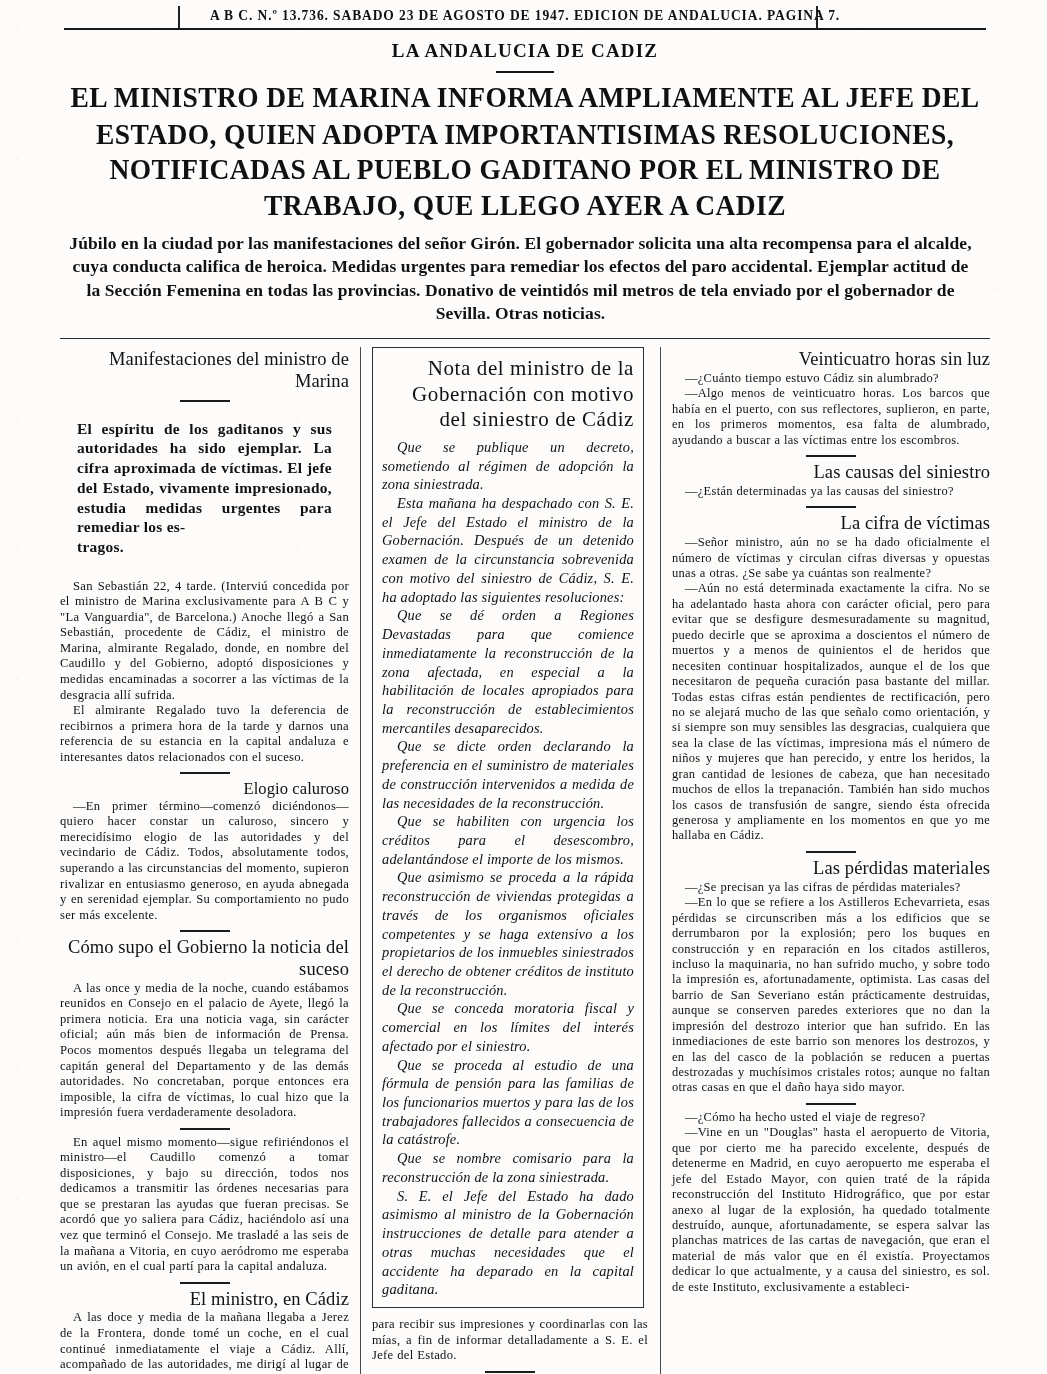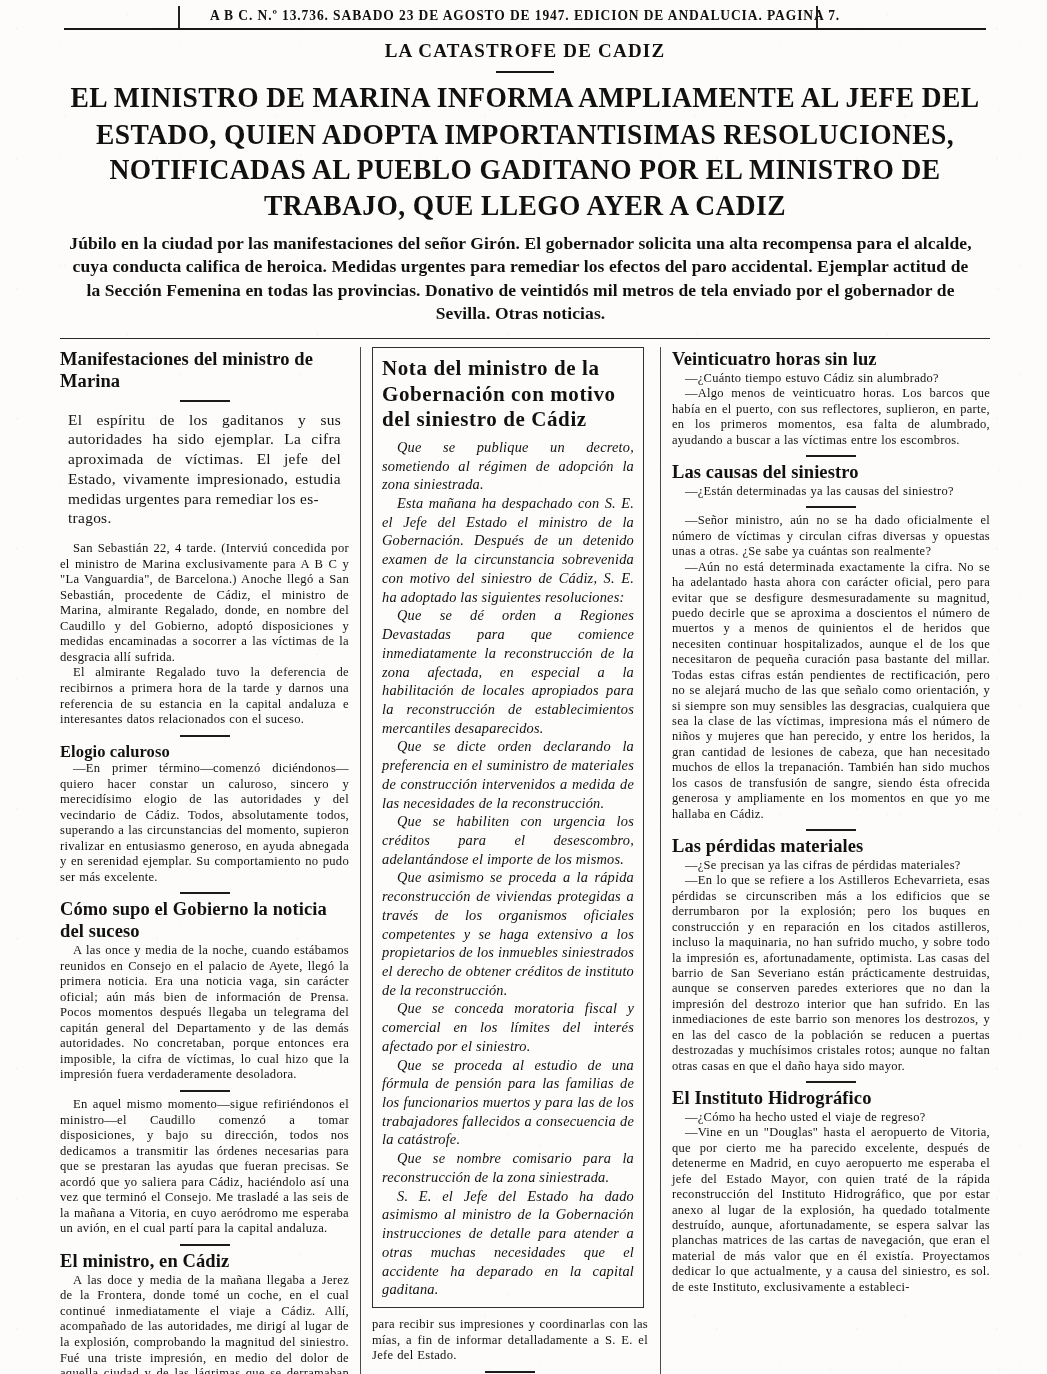--- a/index.html
+++ b/index.html
@@ -130,50 +130,50 @@
     bottom: 0;
     width: 1px;
     background: #4a4a4a;
   }
   .vrule.v1 { left: 300px; }
   .vrule.v2 { left: 600px; }
 
   
   h2.colhead {
     font-family: "Liberation Serif", serif;
-    font-weight: bold;
+    font-weight: normal;
     font-size: 16.5px;
     line-height: 1.18;
-    text-align: left;
+    text-align: right;
     margin: 2px 0 0 0;
     letter-spacing: .1px;
   }
   h2.colhead.big {
     font-size: 18.5px;
   }
   h2.colhead.box {
     font-size: 21px;
     line-height: 1.22;
     letter-spacing: .6px;
   }
   .mini-rule {
     width: 50px;
     border-top: 2.4px solid #1b1b1b;
     margin: 7px auto 5px auto;
   }
 
   
   .standfirst {
     font-family: "Liberation Serif", serif;
-    font-weight: normal;
+    font-weight: bold;
     font-size: 15.4px;
     line-height: 1.28;
     text-align: justify;
     letter-spacing: .3px;
-    margin: 8px;
+    margin: 17px;
   }
   .standfirst .last { display: block; }
 
   
   p.body {
     font-family: "Liberation Serif", serif;
     font-size: 12.6px;
     line-height: 1.235;
     text-align: justify;
     text-indent: 13px;
@@ -211,21 +211,21 @@
 <div id="page">
   <div class="sheet">
 
     <div class="masthead-wrap">
       <div class="masthead">A B C. N.º 13.736. SABADO 23 DE AGOSTO DE 1947. EDICION DE ANDALUCIA. PAGINA 7.</div>
       <div class="masthead-rule"></div>
       <div class="tick-l"></div>
       <div class="tick-r"></div>
     </div>
 
-    <div class="kicker">LA CATASTROFE DE CADIZ</div>
+    <div class="kicker">LA ANDALUCIA DE CADIZ</div>
     <div class="short-rule"></div>
 
     <div class="headline">EL MINISTRO DE MARINA INFORMA AMPLIAMENTE AL JEFE DEL ESTADO, QUIEN ADOPTA IMPORTANTISIMAS RESOLUCIONES, NOTIFICADAS AL PUEBLO GADITANO POR EL MINISTRO DE TRABAJO, QUE LLEGO AYER A CADIZ</div>
 
     <div class="subhead">Júbilo en la ciudad por las manifestaciones del señor Girón. El gobernador solicita una alta recompensa para el alcalde, cuya conducta califica de heroica. Medidas urgentes para remediar los efectos del paro accidental. Ejemplar actitud de la Sección Femenina en todas las provincias. Donativo de veintidós mil metros de tela enviado por el gobernador de Sevilla. Otras noticias.</div>
 
     <div class="rule-full"></div>
 
     <div class="cols">
       <div class="vrule v1"></div>
@@ -287,28 +287,28 @@
       <div class="col col-3">
         <h2 class="colhead big">Veinticuatro horas sin luz</h2>
         <p class="body">—¿Cuánto tiempo estuvo Cádiz sin alumbrado?</p>
         <p class="body">—Algo menos de veinticuatro horas. Los barcos que había en el puerto, con sus reflectores, suplieron, en parte, en los primeros momentos, esa falta de alumbrado, ayudando a buscar a las víctimas entre los escombros.</p>
 
         <div class="mini-rule"></div>
         <h2 class="colhead big">Las causas del siniestro</h2>
         <p class="body">—¿Están determinadas ya las causas del siniestro?</p>
 
         <div class="mini-rule"></div>
+        <h2 class="colhead big">La cifra de víctimas</h2>
         <p class="body">—Señor ministro, aún no se ha dado oficialmente el número de víctimas y circulan cifras diversas y opuestas unas a otras. ¿Se sabe ya cuántas son realmente?</p>
         <p class="body">—Aún no está determinada exactamente la cifra. No se ha adelantado hasta ahora con carácter oficial, pero para evitar que se desfigure desmesuradamente su magnitud, puedo decirle que se aproxima a doscientos el número de muertos y a menos de quinientos el de heridos que necesiten continuar hospitalizados, aunque el de los que necesitaron de pequeña curación pasa bastante del millar. Todas estas cifras están pendientes de rectificación, pero no se alejará mucho de las que señalo como orientación, y si siempre son muy sensibles las desgracias, cualquiera que sea la clase de las víctimas, impresiona más el número de niños y mujeres que han perecido, y entre los heridos, la gran cantidad de lesiones de cabeza, que han necesitado muchos de ellos la trepanación. También han sido muchos los casos de transfusión de sangre, siendo ésta ofrecida generosa y ampliamente en los momentos en que yo me hallaba en Cádiz.</p>
 
         <div class="mini-rule"></div>
         <h2 class="colhead big">Las pérdidas materiales</h2>
         <p class="body">—¿Se precisan ya las cifras de pérdidas materiales?</p>
         <p class="body">—En lo que se refiere a los Astilleros Echevarrieta, esas pérdidas se circunscriben más a los edificios que se derrumbaron por la explosión; pero los buques en construcción y en reparación en los citados astilleros, incluso la maquinaria, no han sufrido mucho, y sobre todo la impresión es, afortunadamente, optimista. Las casas del barrio de San Severiano están prácticamente destruidas, aunque se conserven paredes exteriores que no dan la impresión del destrozo interior que han sufrido. En las inmediaciones de este barrio son menores los destrozos, y en las del casco de la población se reducen a puertas destrozadas y muchísimos cristales rotos; aunque no faltan otras casas en que el daño haya sido mayor.</p>
 
         <div class="mini-rule"></div>
-        <h2 class="colhead big">El Instituto Hidrográfico</h2>
         <p class="body">—¿Cómo ha hecho usted el viaje de regreso?</p>
         <p class="body">—Vine en un "Douglas" hasta el aeropuerto de Vitoria, que por cierto me ha parecido excelente, después de detenerme en Madrid, en cuyo aeropuerto me esperaba el jefe del Estado Mayor, con quien traté de la rápida reconstrucción del Instituto Hidrográfico, que por estar anexo al lugar de la explosión, ha quedado totalmente destruído, aunque, afortunadamente, se espera salvar las planchas matrices de las cartas de navegación, que eran el material de más valor que en él existía. Proyectamos dedicar lo que actualmente, y a causa del siniestro, es sol. de este Instituto, exclusivamente a estableci-</p>
       </div>
     </div>
   </div>
 </div>
 
 </body></html>

